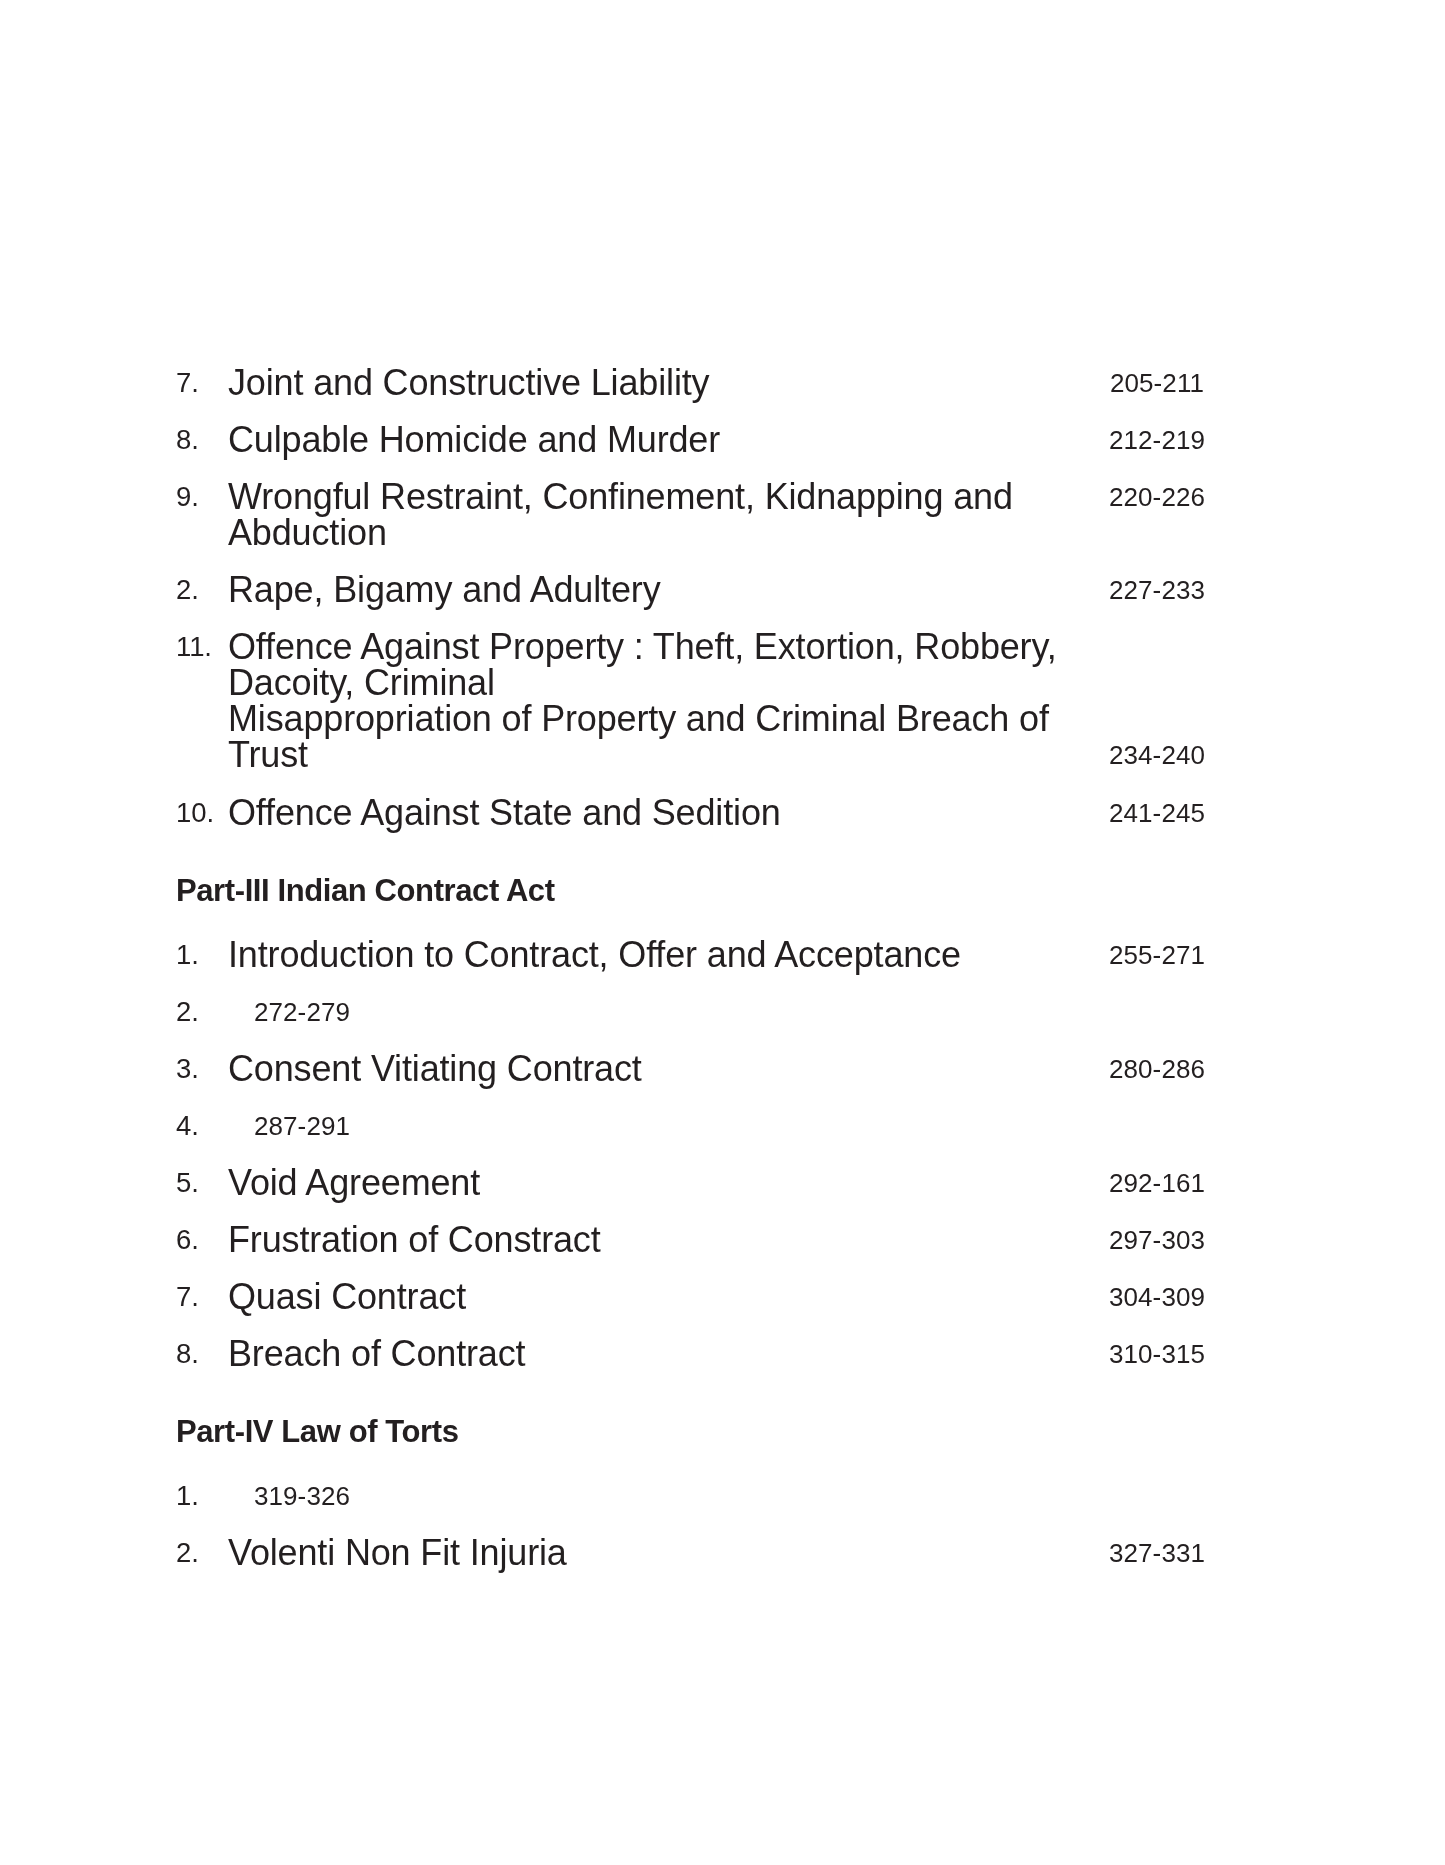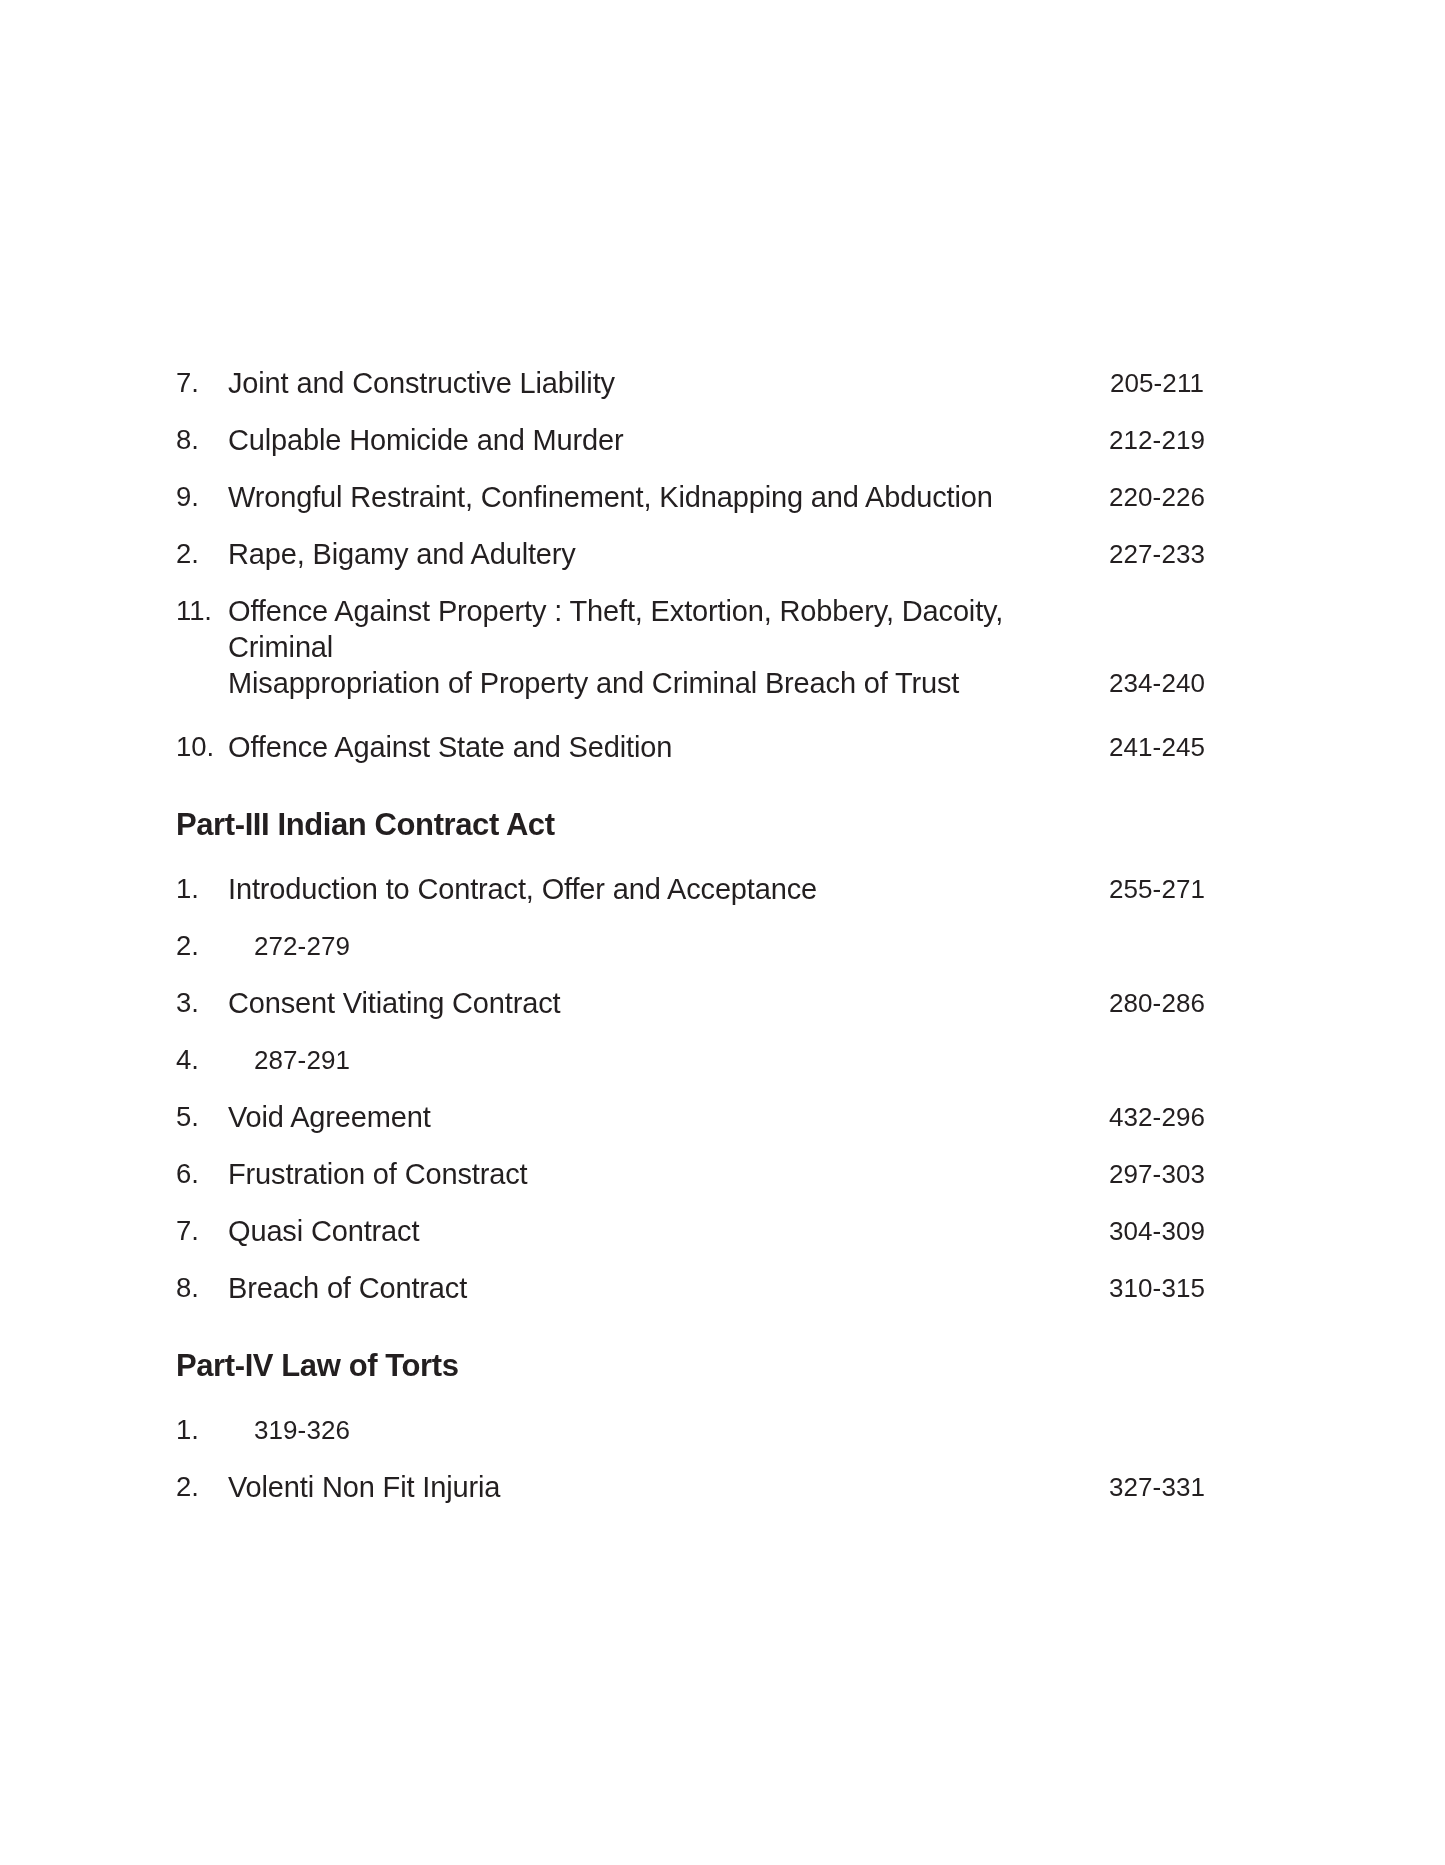--- a/index.html
+++ b/index.html
@@ -39,21 +39,21 @@
     width: 52px;
     font-size: 27.5px;
     line-height: 36px;
     letter-spacing: -0.1px;
     color: #231f20;
     white-space: nowrap;
   }
 
   .entry-title {
     flex: 1 1 auto;
-    font-size: 29px;
+    font-size: 36px;
     line-height: 36px;
     letter-spacing: -0.15px;
     color: #231f20;
     padding-right: 16px;
   }
 
   .entry-title .line2 {
     display: block;
   }
 
@@ -66,21 +66,21 @@
     letter-spacing: 0.1px;
     color: #231f20;
     white-space: nowrap;
   }
 
   
   .entry.two-line .entry-pages {
     align-self: flex-end;
   }
   .entry.two-line {
-    margin-bottom: 28px;
+    margin-bottom: 22px;
   }
 
   
   .part-heading {
     font-size: 31px;
     font-weight: bold;
     line-height: 40px;
     letter-spacing: -0.4px;
     color: #231f20;
     margin-top: 40px;
@@ -144,21 +144,21 @@
           <div class="entry-title">Consent Vitiating Contract</div>
           <div class="entry-pages">280-286</div>
         </div>
         <div class="entry">
           <div class="entry-num">4.</div>
           <div class="entry-pages">287-291</div>
         </div>
         <div class="entry">
           <div class="entry-num">5.</div>
           <div class="entry-title">Void Agreement</div>
-          <div class="entry-pages">432-296</div>
+          <div class="entry-pages">292-161</div>
         </div>
         <div class="entry">
           <div class="entry-num">6.</div>
           <div class="entry-title">Frustration of Constract</div>
           <div class="entry-pages">297-303</div>
         </div>
         <div class="entry">
           <div class="entry-num">7.</div>
           <div class="entry-title">Quasi Contract</div>
           <div class="entry-pages">304-309</div>

